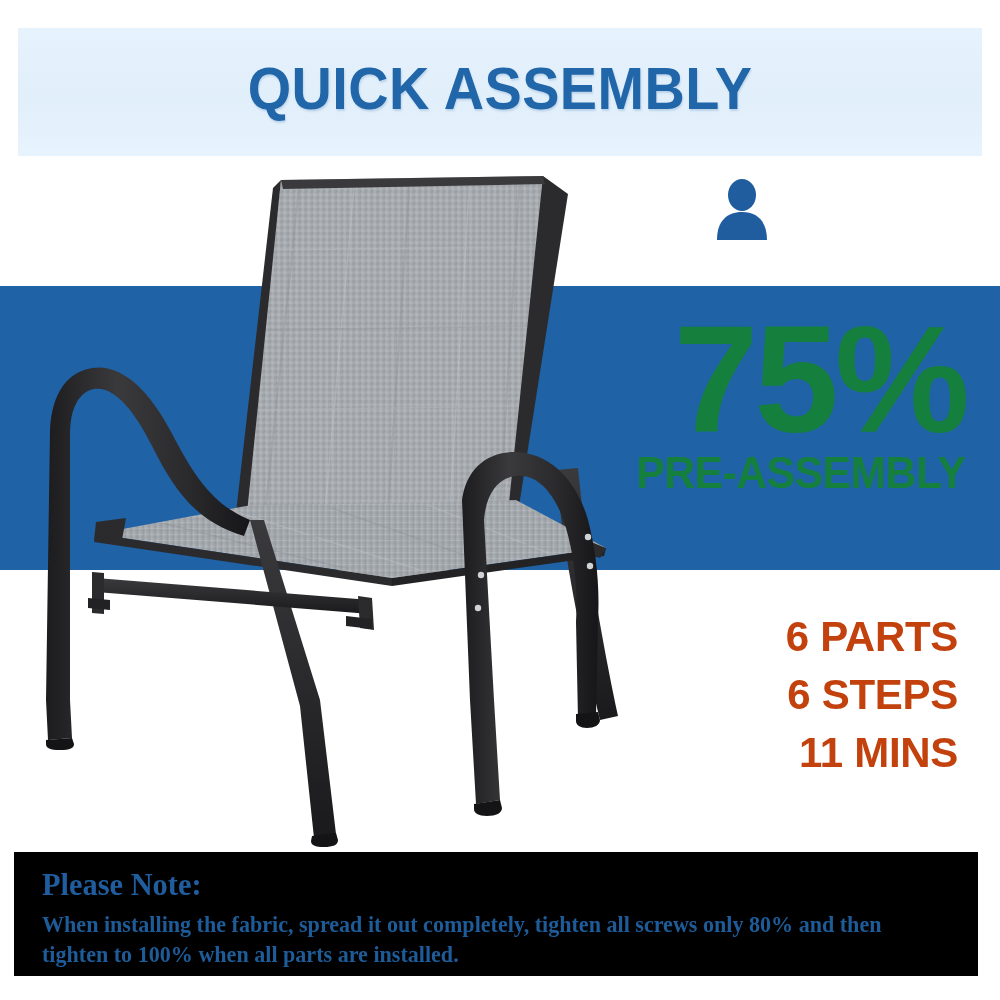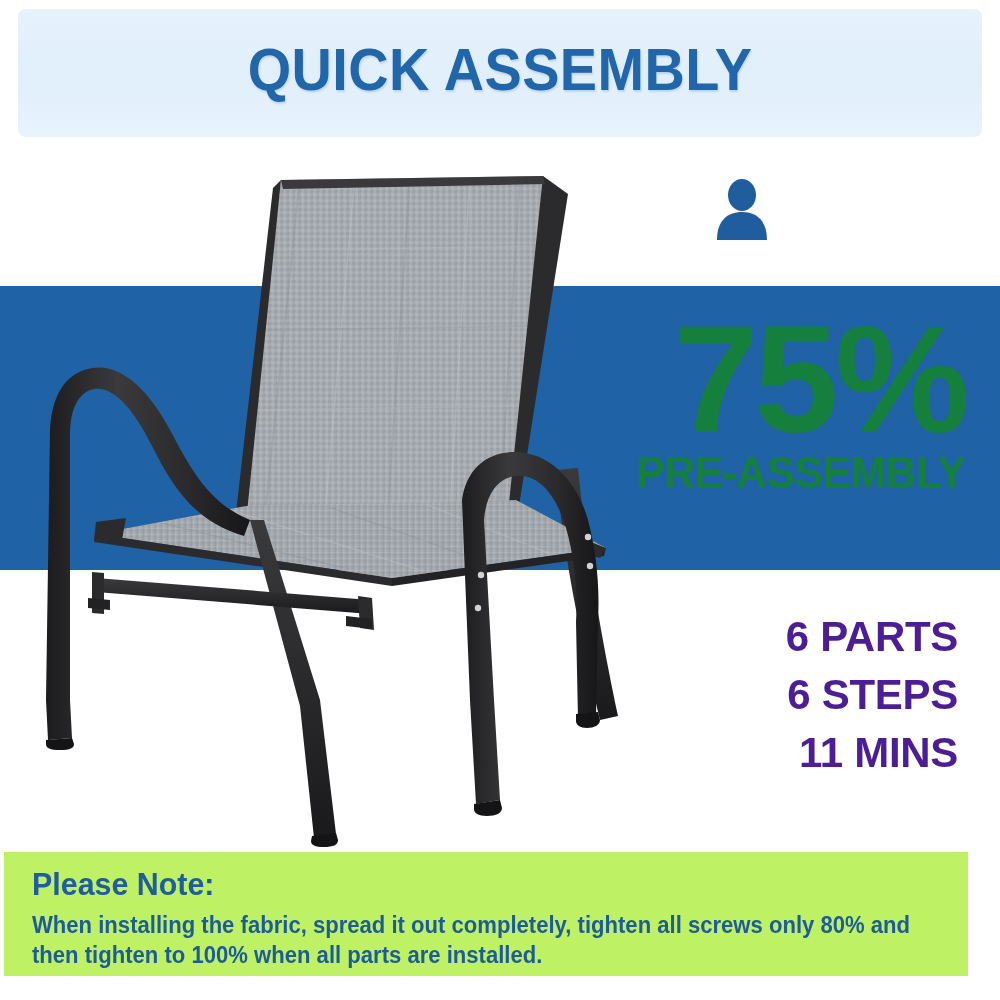--- a/index.html
+++ b/index.html
@@ -16,25 +16,24 @@
     width: 1000px;
     height: 1000px;
     overflow: hidden;
     background: #ffffff;
   }
 
   
   #title-banner {
     position: absolute;
     left: 18px;
-    top: 9px;
+    top: 28px;
     width: 964px;
     height: 128px;
     background: linear-gradient(180deg, #e6f2fc 0%, #e1effb 55%, #e7f3fd 100%);
-    border-radius: 8px;
   }
   #title-text {
     position: absolute;
     left: 0;
     right: 0;
     top: 26px;
     text-align: center;
     font-size: 60px;
     font-weight: bold;
     letter-spacing: 0.5px;
@@ -94,34 +93,35 @@
   
   #stats {
     position: absolute;
     right: 42px;
     top: 608px;
     text-align: right;
   }
   .stat-line {
     font-size: 42px;
     font-weight: bold;
-    color: #4c1d95;
+    color: #c2410c;
     line-height: 1.38;
     letter-spacing: -0.3px;
     white-space: nowrap;
   }
 
   
   #note-box {
     position: absolute;
-    left: 4px;
+    left: 14px;
     top: 852px;
     width: 964px;
     height: 124px;
-    background: #bef264;
+    background: #000000;
+    font-family: Liberation Serif, serif;
   }
   #note-title {
     position: absolute;
     left: 28px;
     top: 14px;
     font-size: 32px;
     font-weight: bold;
     color: #1f5d9e;
     transform: scaleX(0.95);
     transform-origin: left center;

